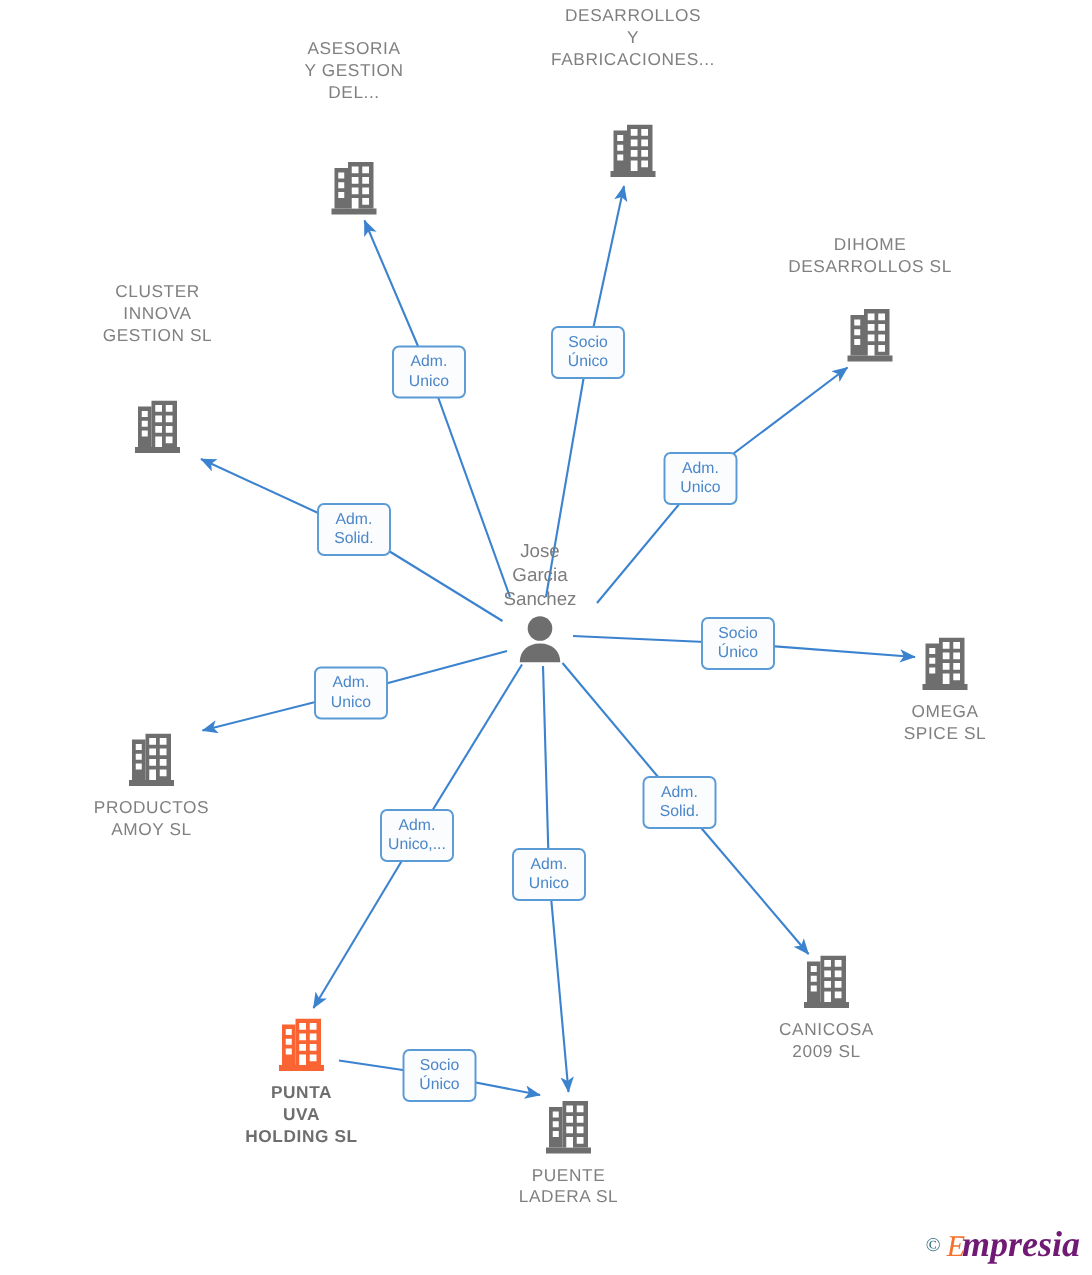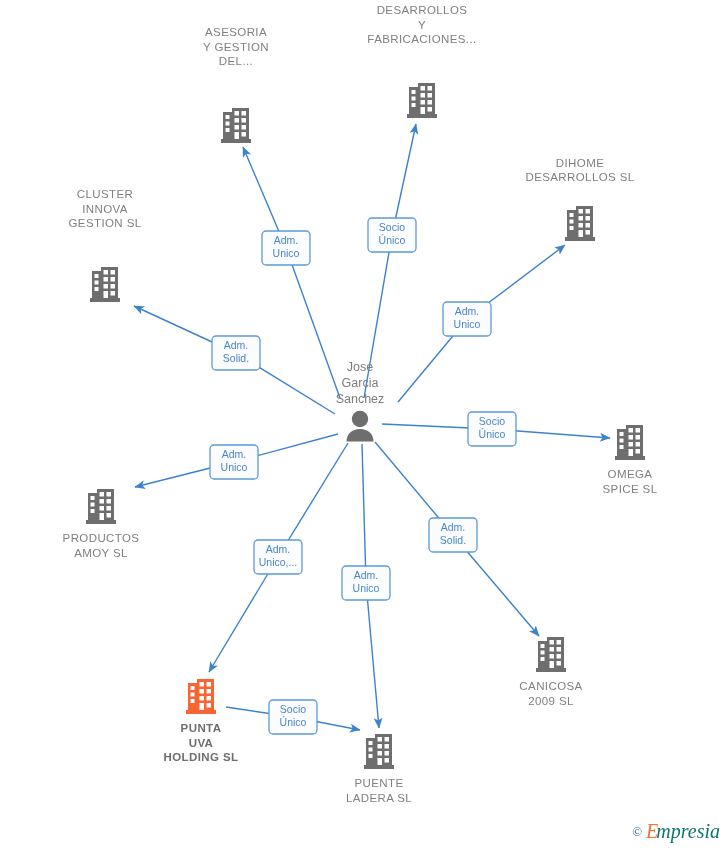--- a/index.html
+++ b/index.html
@@ -63,25 +63,26 @@
   }
   #watermark .brand-e{
     color:#f4722b;
     font-family:"Liberation Serif", serif;
     font-style:italic;
     font-size:20px;
     line-height:1;
     margin-right:-2px;
   }
   #watermark .brand-rest{
-    color:#0f766e;
+    color:#701a75;
     font-family:"Liberation Serif", serif;
     font-style:italic;
-    font-size:20px;
+    font-size:24px;
     line-height:1;
+    font-weight:bold;
   }
 </style>
 </head>
 <body>
 
 <svg id="graph" viewBox="0 0 728 850">
   <defs>
     <marker id="arrow-blue" markerWidth="9" markerHeight="9" refX="7.2" refY="3.2" orient="auto" markerUnits="strokeWidth">
       <path d="M0,0 L7.6,3.2 L0,6.4 L1.9,3.2 Z" fill="#3b82cf"></path>
     </marker>

